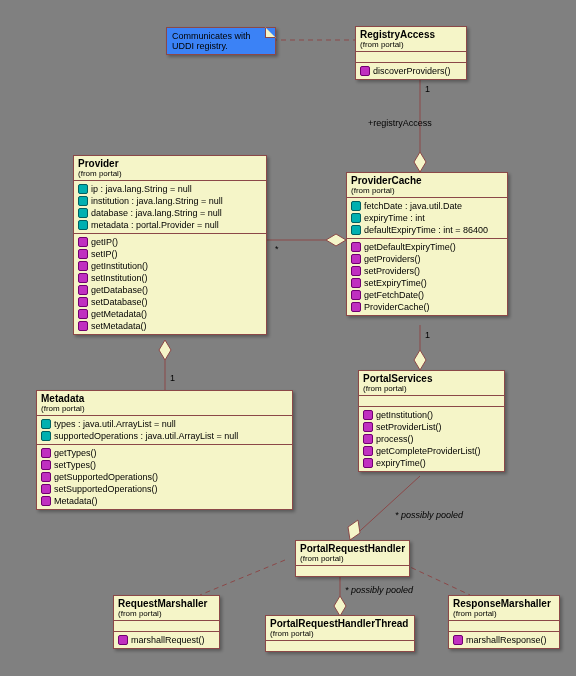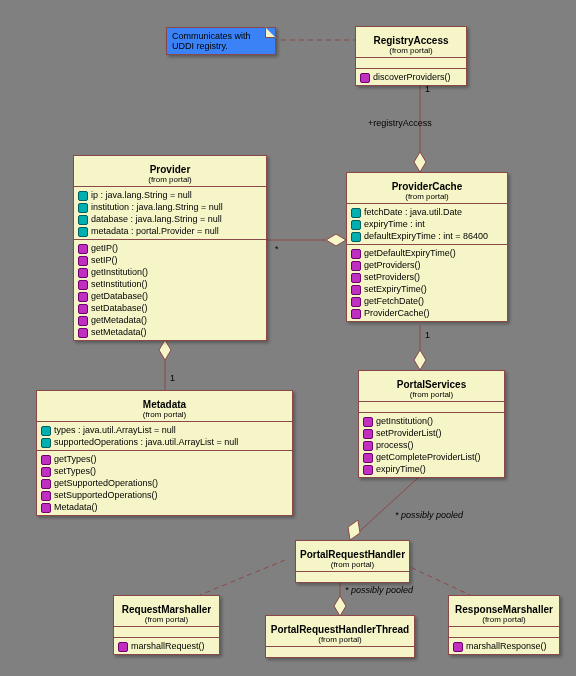--- a/index.html
+++ b/index.html
@@ -13,45 +13,43 @@
     position: relative;
     overflow: hidden;
   }
   .class-box {
     position: absolute;
     background: #f5f5c8;
     border: 1px solid #8b4848;
     box-shadow: 2px 2px 3px rgba(0,0,0,0.3);
   }
   .class-header {
-    text-align: center;
     border-bottom: 1px solid #8b4848;
     padding: 2px 4px;
-    margin-top: 6px;
   }
   .class-name {
     font-weight: bold;
     font-size: 10px;
   }
   .class-from {
     font-size: 8px;
   }
   .class-section {
     border-bottom: 1px solid #8b4848;
     padding: 2px 4px;
   }
   .class-section:last-child {
     border-bottom: none;
   }
   .class-section.empty {
     height: 6px;
   }
   .row {
     display: flex;
-    align-items: flex-end;
+    align-items: center;
     line-height: 12px;
   }
   .icon {
     width: 8px;
     height: 8px;
     margin-right: 3px;
     flex-shrink: 0;
   }
   .attr-icon {
     background: #00b0b0;

